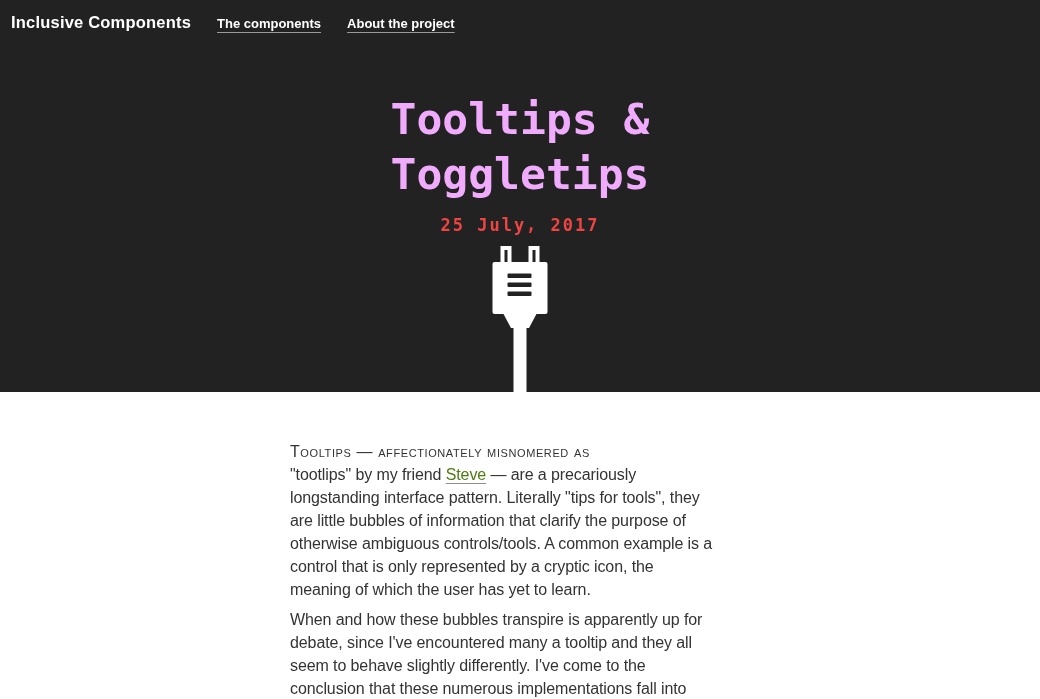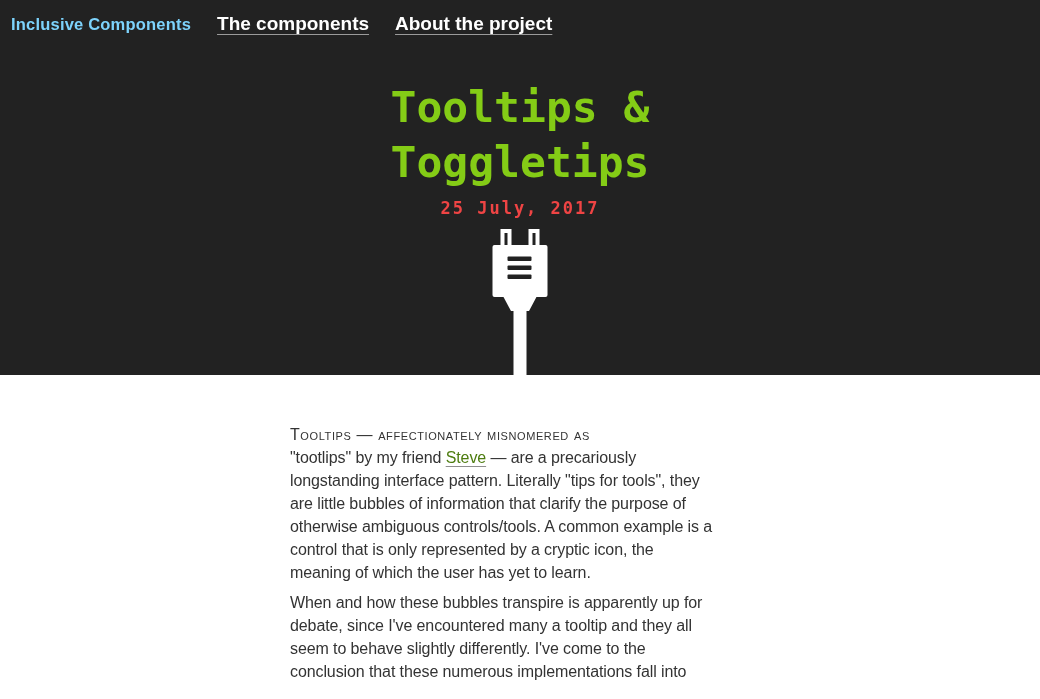--- a/index.html
+++ b/index.html
@@ -19,45 +19,45 @@
     display: flex;
     align-items: baseline;
     gap: 26px;
     padding: 13px 12px 9px 11px;
     height: 42px;
   }
   .brand {
     font-size: 16.5px;
     font-weight: 700;
     letter-spacing: 0.2px;
-    color: #7dd3fc;
+    color: #ffffff;
     white-space: nowrap;
   }
   .nav-link {
-    font-size: 19px;
+    font-size: 13px;
     font-weight: 600;
     color: #ffffff;
     text-decoration: underline;
     text-decoration-color: rgba(255,255,255,0.55);
     text-decoration-thickness: 1px;
     text-underline-offset: 4px;
     white-space: nowrap;
     cursor: pointer;
   }
 
   .hero { text-align: center; }
   .hero-title {
-    margin: 0;
+    margin: 12px;
     padding-top: 38px;
     font-family: "DejaVu Sans Mono", monospace;
     font-weight: 700;
     font-size: 43px;
     line-height: 55px;
     white-space: pre-line;
-    color: #84cc16;
+    color: #f0abfc;
   }
   .hero-date {
     margin-top: 7px;
     font-family: "DejaVu Sans Mono", monospace;
     font-weight: 700;
     font-size: 17px;
     line-height: 22px;
     letter-spacing: 2px;
     color: #ef4444;
   }

